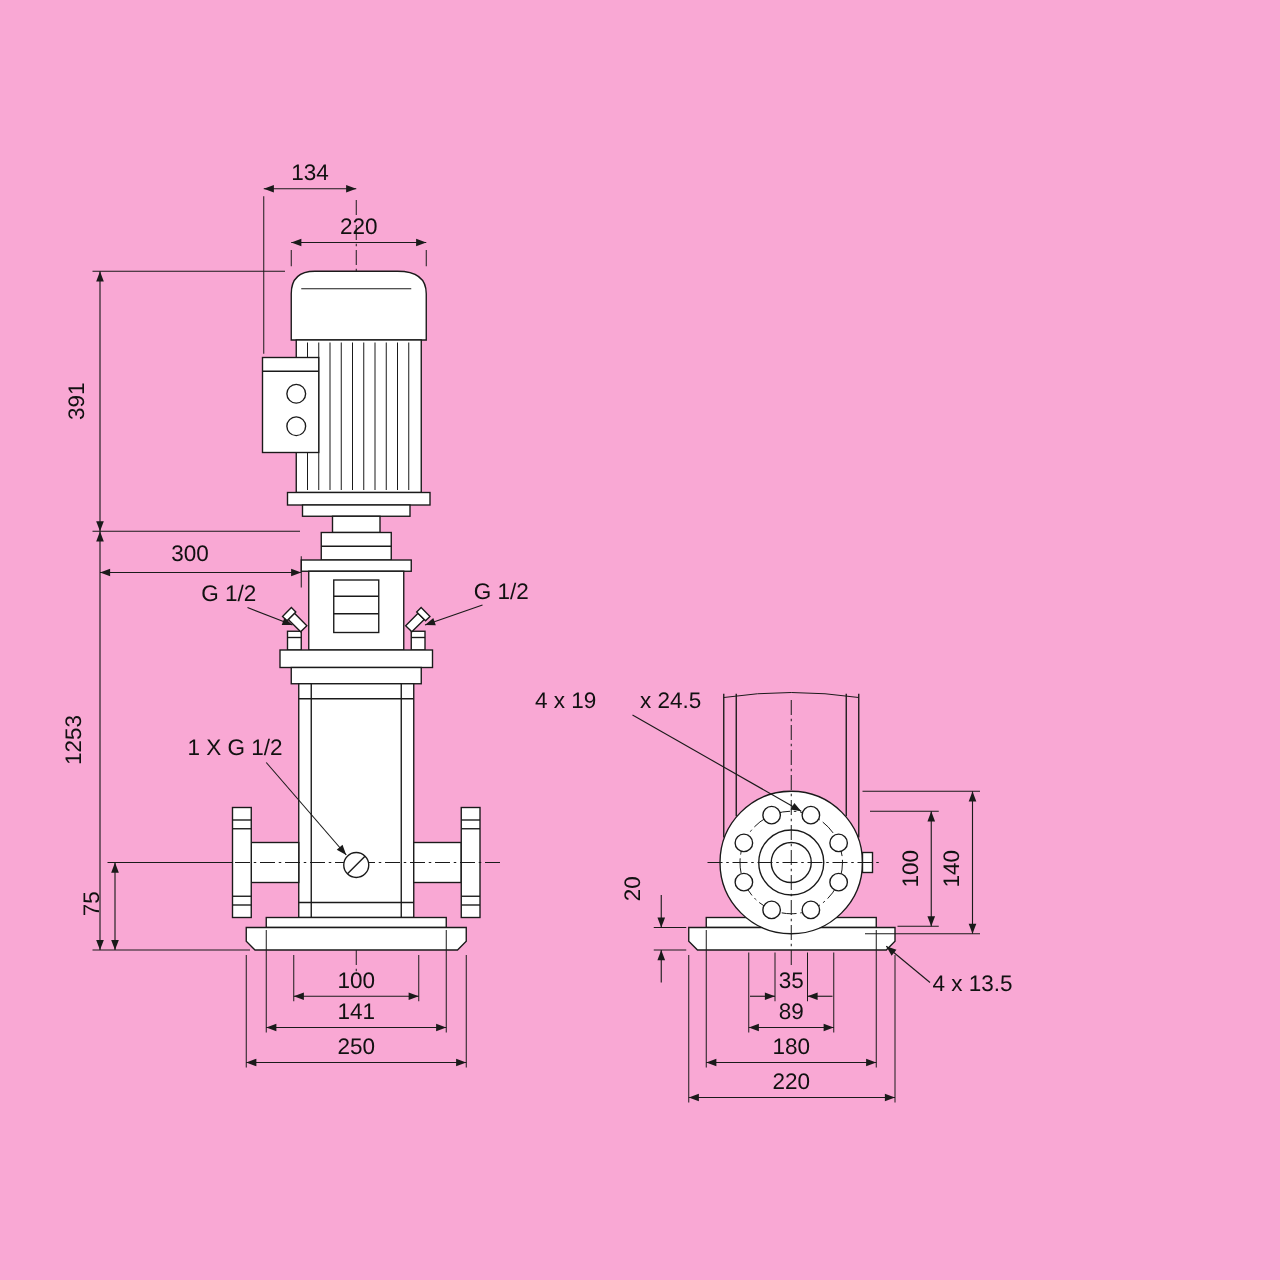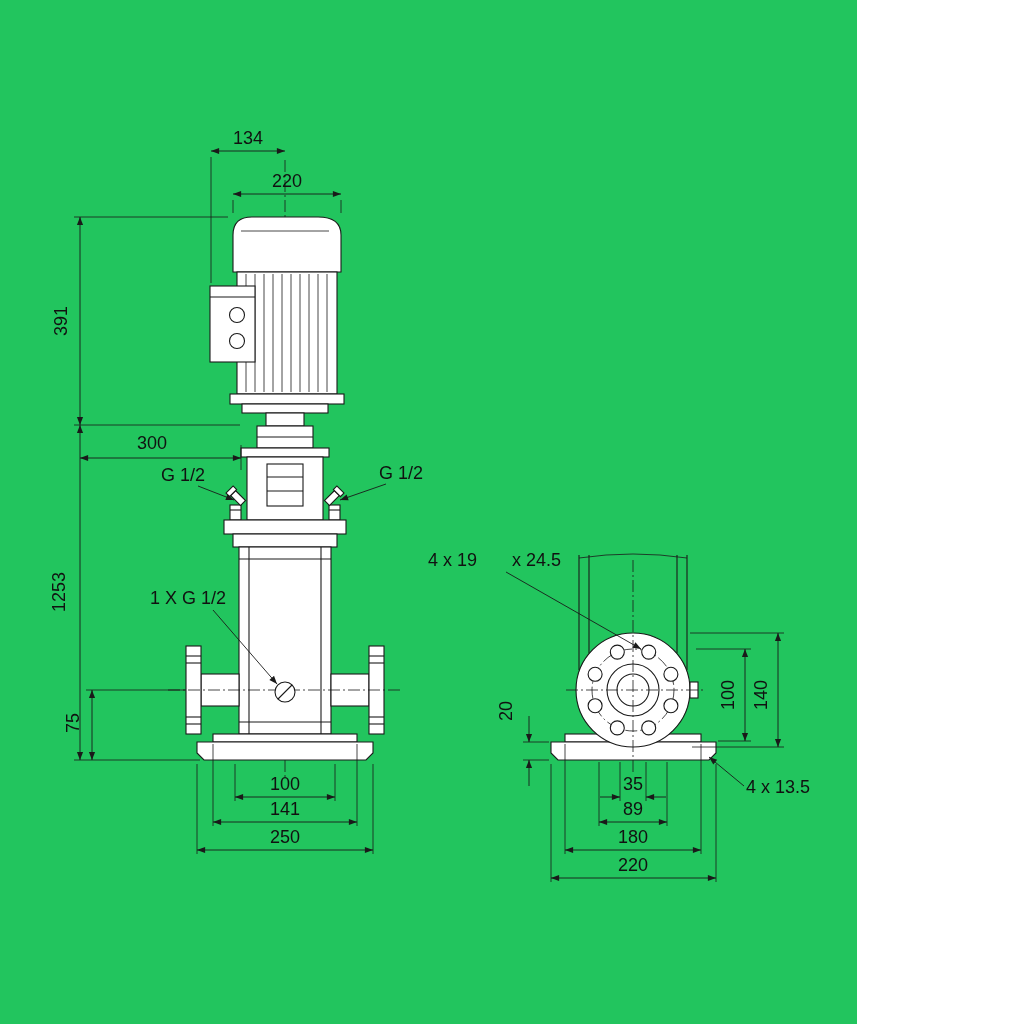--- a/index.html
+++ b/index.html
@@ -1,16 +1,16 @@
 <!DOCTYPE html>
 <html><head>
 <meta charset="utf-8">
 <style>
   html,body{margin:0;padding:0;background:#ffffff;}
-  .page{width:857px;height:1024px;background:#22c55e;position:relative;overflow:hidden;}
+  .page{width:1024px;height:1024px;background:#f9a8d4;position:relative;overflow:hidden;}
   svg{display:block;}
   .s  {stroke:#1a1a1a;stroke-width:1.1;fill:none;stroke-linecap:butt;}
   .w  {stroke:#1a1a1a;stroke-width:1.1;fill:#ffffff;}
   .tn {stroke:#1a1a1a;stroke-width:0.8;fill:none;}
   .cl {stroke:#1a1a1a;stroke-width:0.8;fill:none;stroke-dasharray:12 3 2 3;}
   .dm {stroke:#1a1a1a;stroke-width:0.9;fill:none;}
   .xt {stroke:#1a1a1a;stroke-width:0.8;fill:none;}
   text.d{font-family:"Liberation Sans",sans-serif;font-size:18px;fill:#111111;}
 </style>
 </head>

